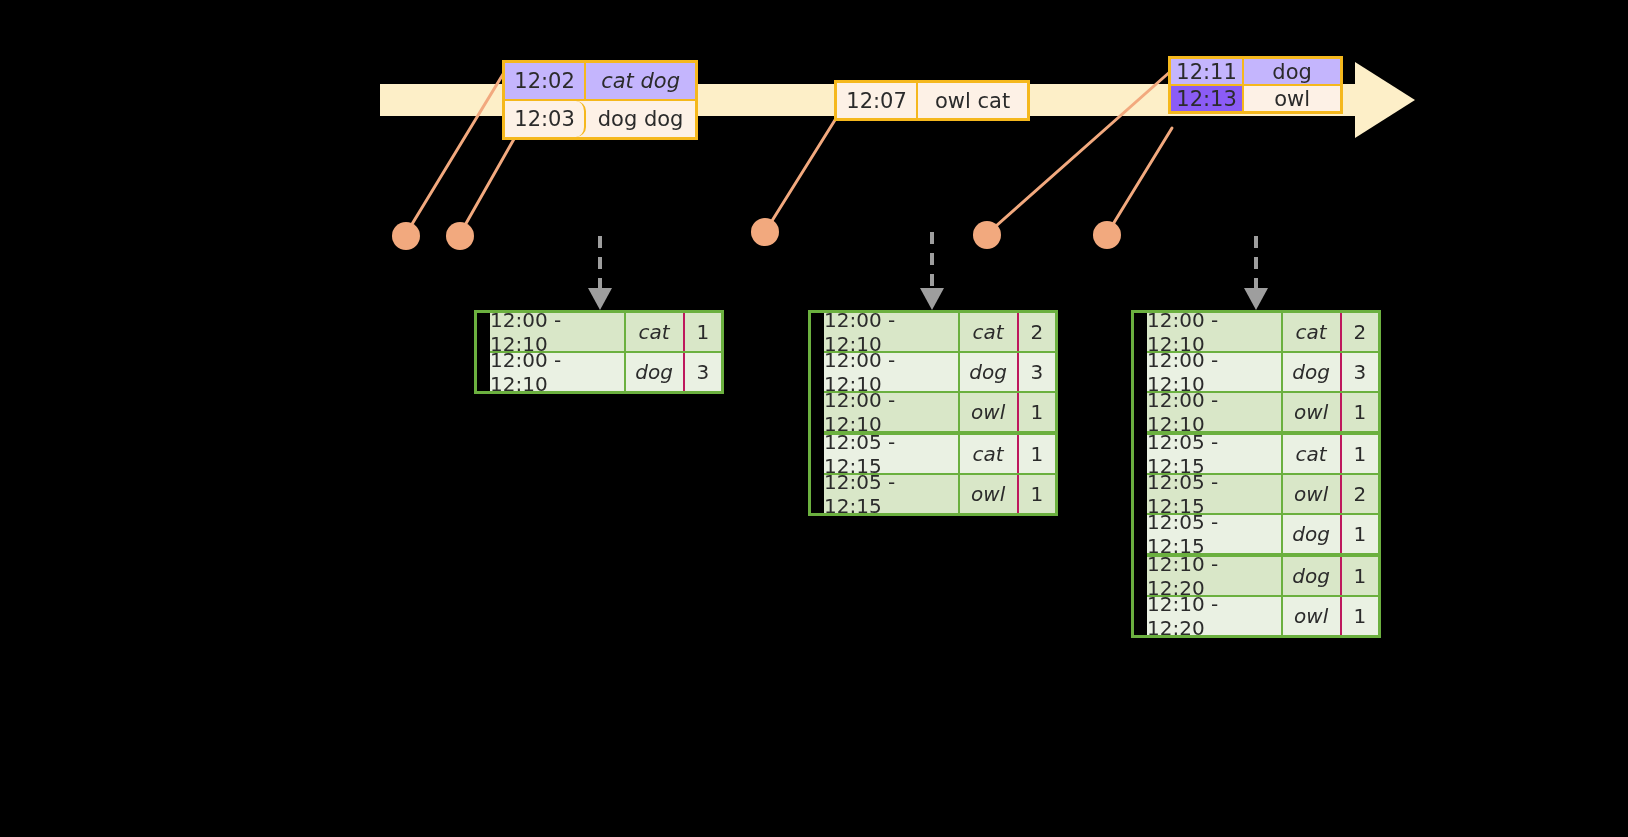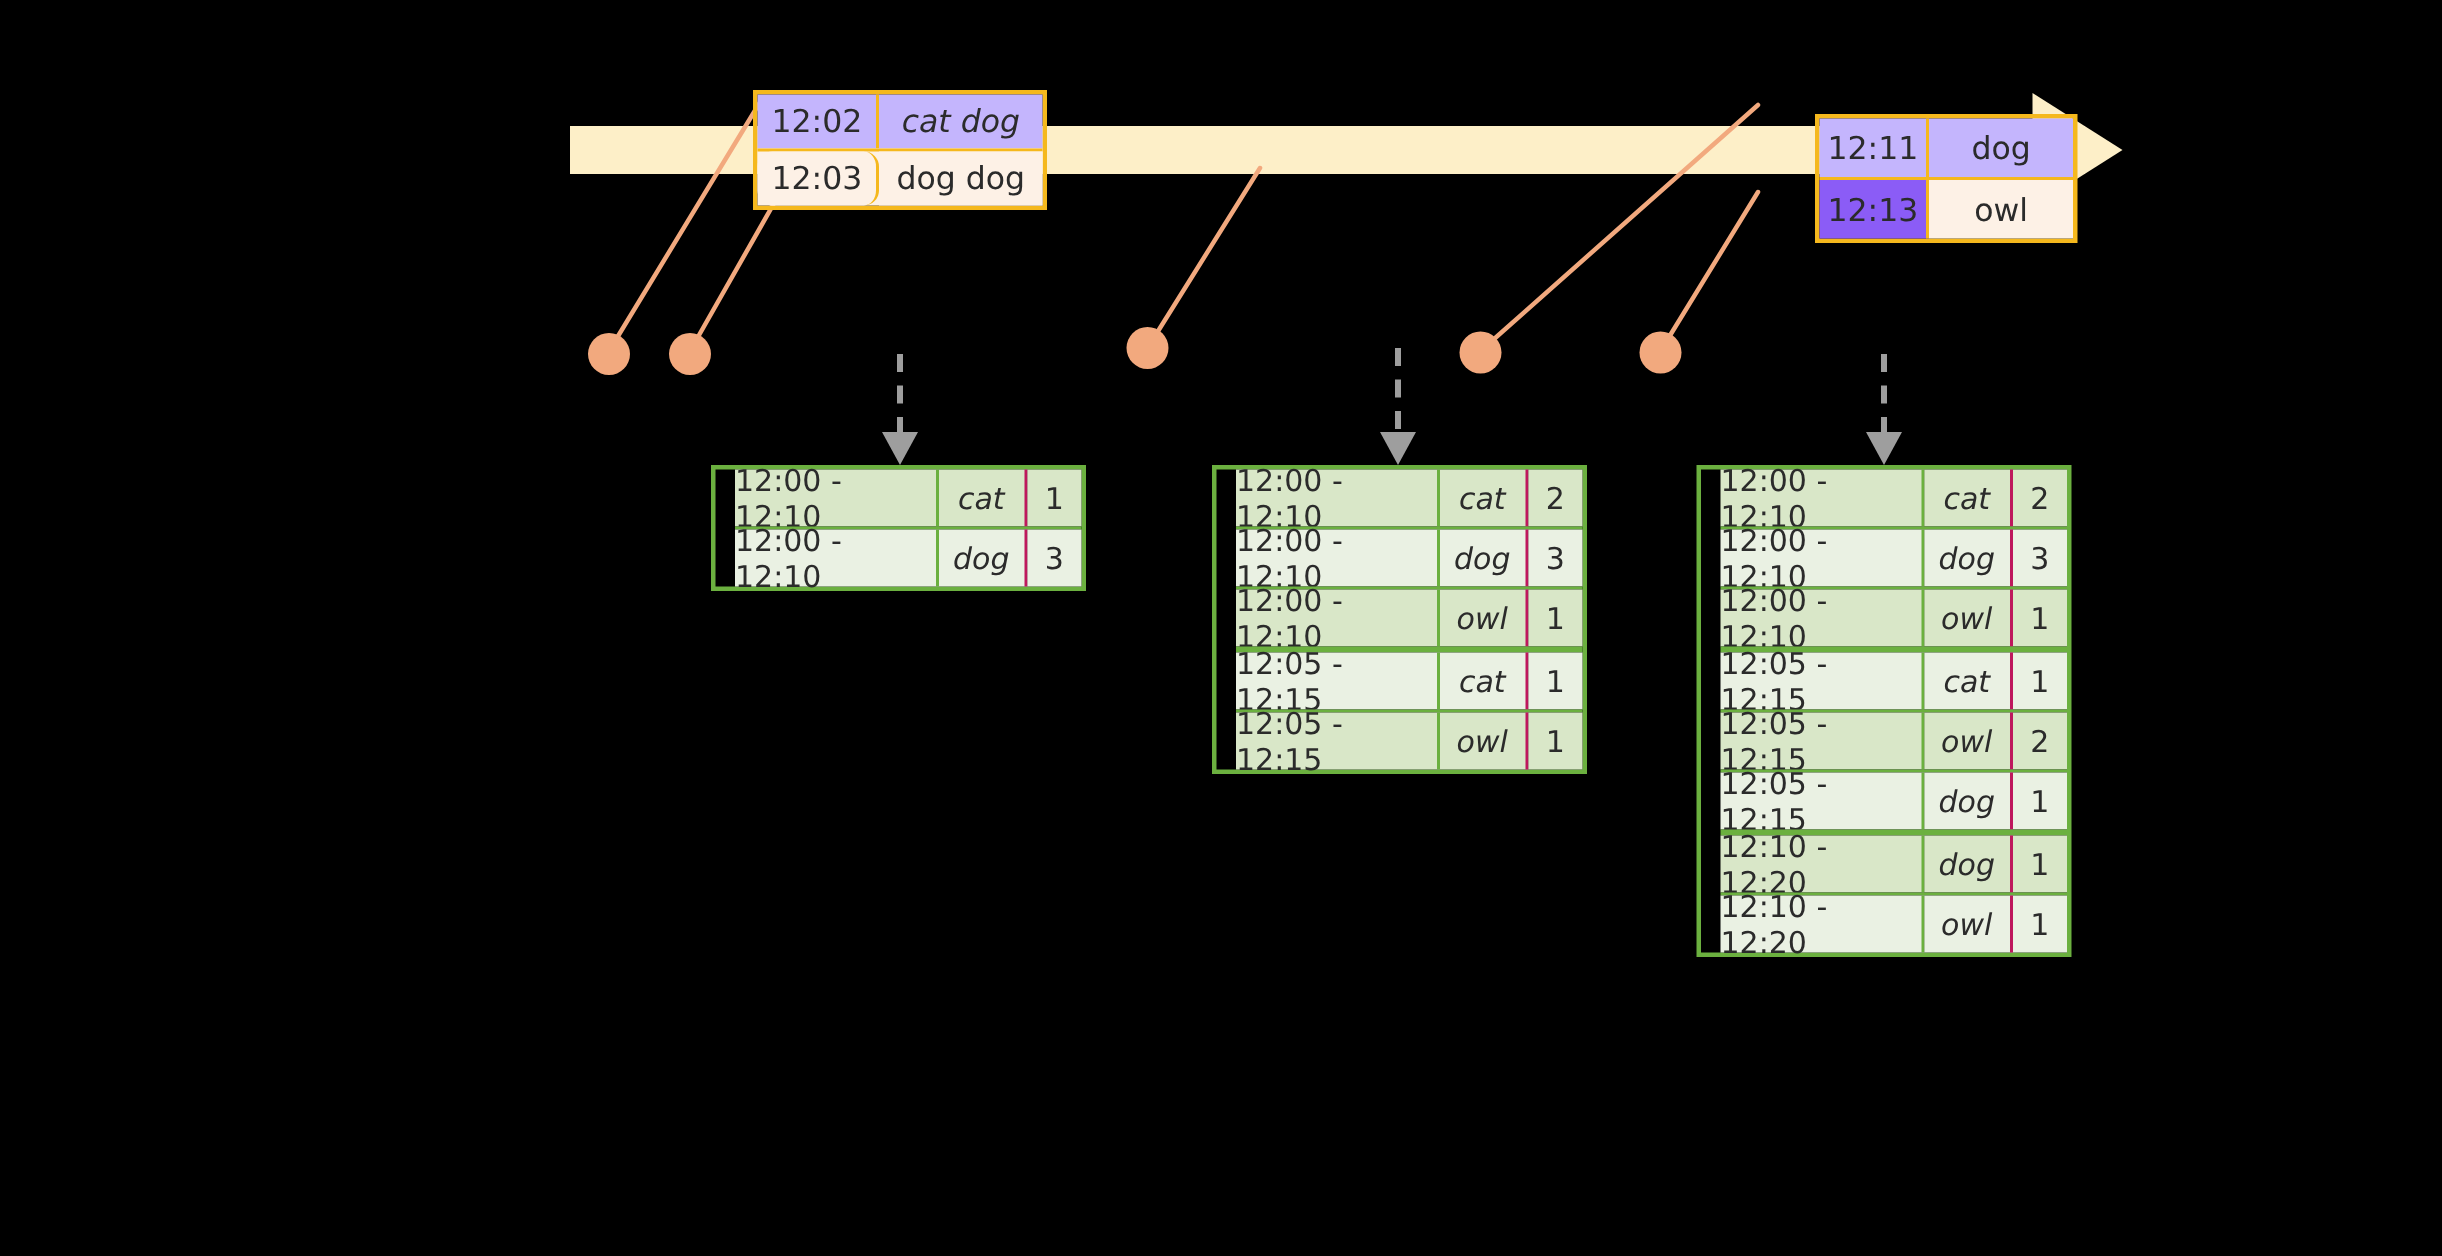--- a/index.html
+++ b/index.html
@@ -78,22 +78,28 @@
     <div class="evt-row">
       <div class="evt-time" style="width:82px;">12:02</div>
       <div class="evt-words" style="width:110px;font-style:italic;">cat dog</div>
     </div>
     <div class="evt-row" style="background:#FDF1E6;">
       <div class="evt-time" style="width:82px;background:#FDF1E6;border-radius:10px;">12:03</div>
       <div class="evt-words" style="width:110px;background:#FDF1E6;">dog dog</div>
     </div>
   </div>
 
+  <div class="evt-group shade-b" style="left:834px;top:80px;width:196px;height:41px;">
+    <div class="evt-row">
+      <div class="evt-time" style="width:82px;">12:07</div>
+      <div class="evt-words" style="width:110px;">owl cat</div>
+    </div>
+  </div>
 
-  <div class="evt-group shade-a" style="left:1168px;top:76px;width:175px;height:86px;margin-left:42px;">
+  <div class="evt-group shade-a" style="left:1168px;top:56px;width:175px;height:58px;">
     <div class="evt-row">
       <div class="evt-time" style="width:74px;">12:11</div>
       <div class="evt-words" style="width:97px;">dog</div>
     </div>
     <div class="evt-row">
       <div class="evt-time" style="width:74px;background:#8b5cf6;">12:13</div>
       <div class="evt-words" style="width:97px;background:#FDF1E6;">owl</div>
     </div>
   </div>
 

